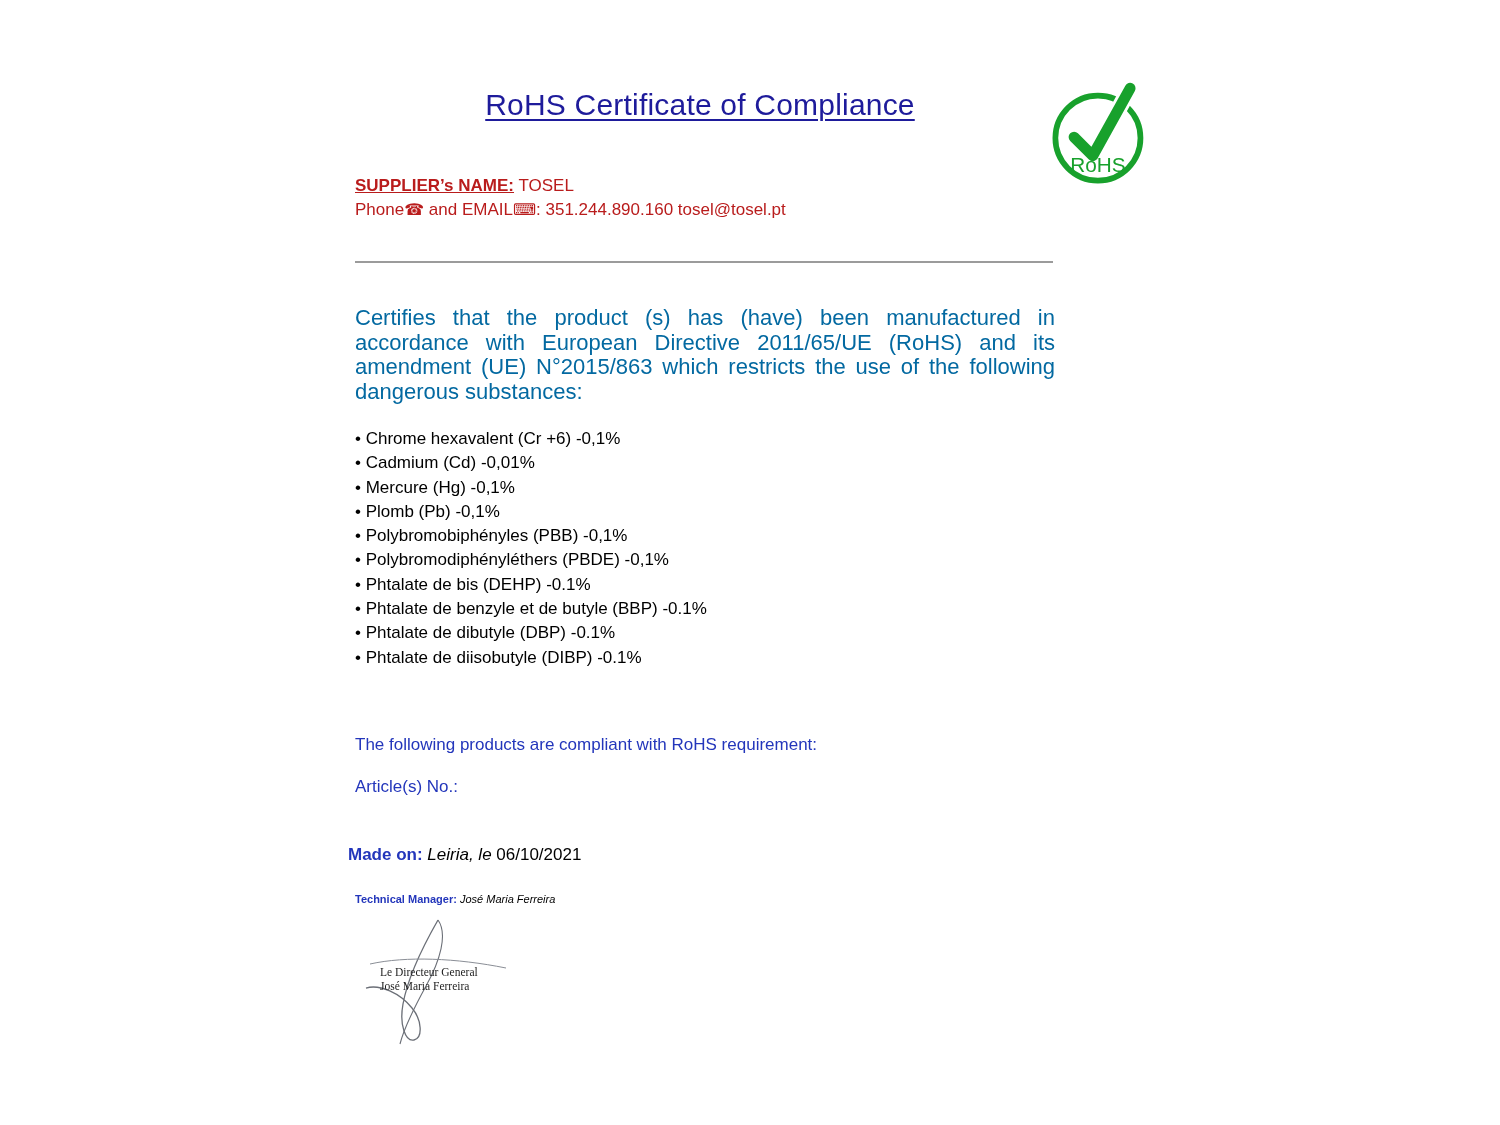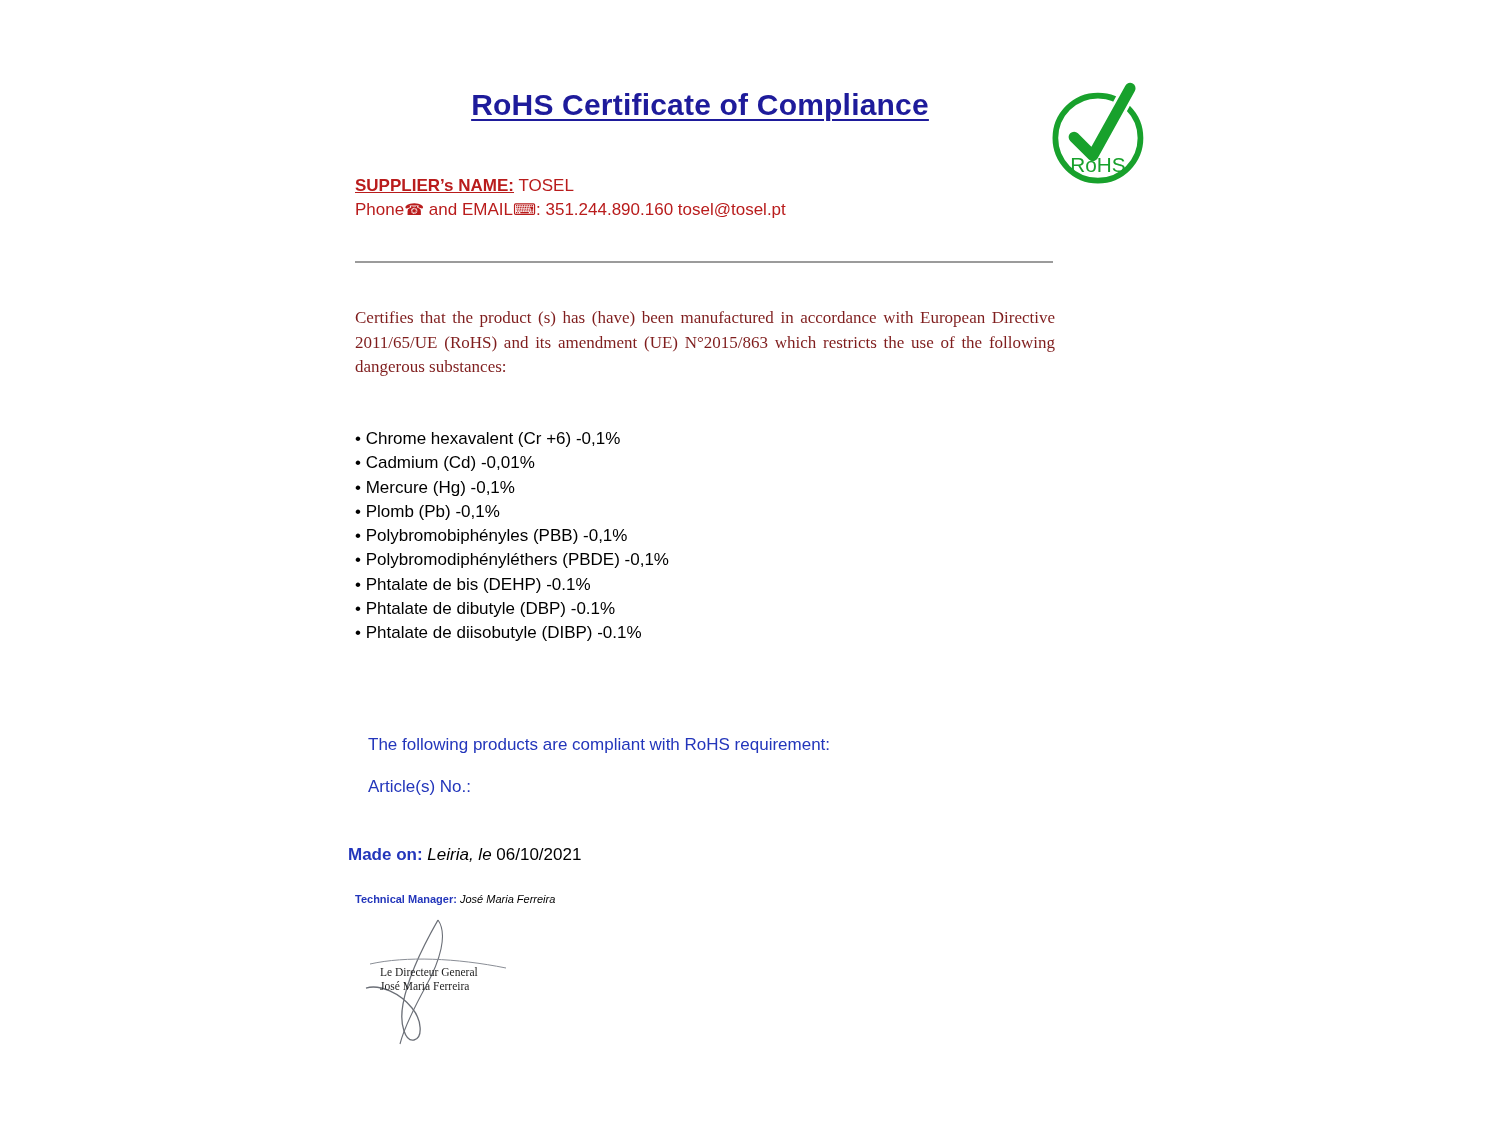--- a/index.html
+++ b/index.html
@@ -3,36 +3,36 @@
 <meta charset="utf-8">
 <style>
   * { margin:0; padding:0; box-sizing:border-box; }
   html,body { background:#ffffff; }
   .page {
     position:relative; width:1500px; height:1125px; background:#ffffff;
     font-family:"Liberation Sans", sans-serif; color:#000; overflow:hidden;
   }
   .title {
     position:absolute; left:340px; top:88px; width:720px; text-align:center;
-    font-size:30px; font-weight:bold; color:#1e1b9b;
+    font-size:30px; font-weight:normal; color:#1e1b9b;
     text-decoration:underline; text-decoration-thickness:2px; text-underline-offset:4px;
     letter-spacing:0.2px;
   }
   .logo { position:absolute; left:1048px; top:80px; width:104px; height:110px; }
   .supplier { position:absolute; left:355px; top:174px; font-size:17px; line-height:24px; color:#b91c1c; }
   .lbl-underline { font-weight:bold; text-decoration:underline; }
   .glyph { font-size:16px; }
   .divider { position:absolute; left:355px; top:261px; width:698px; border-top:2px solid #9b9b9b; }
   .certifies {
     position:absolute; left:355px; top:306px; width:700px;
-    font-size:17px; line-height:24.5px; color:#7f1d1d; text-align:justify;font-family:Liberation Serif, serif;
+    font-size:22px; line-height:24.5px; color:#0369a1; text-align:justify;
   }
   .substances { position:absolute; left:355px; top:427px; list-style:none; font-size:17px; line-height:24.3px; color:#000; }
   .substances li::before { content:"\2022\00a0"; }
-  .blue-line { color:#2336bb; font-size:17px; position:absolute; left:368px; }
+  .blue-line { color:#2336bb; font-size:17px; position:absolute; left:355px; }
   .following { top:735px; }
   .articles { top:777px; }
   .madeon { position:absolute; left:348px; top:845px; font-size:17px; }
   .techmgr { position:absolute; left:355px; top:893px; font-size:11px; }
   .b-blue { color:#2336bb; font-weight:bold; }
   .italic { font-style:italic; }
   .sig-svg { position:absolute; left:356px; top:916px; width:170px; height:140px; }
   .sig-caption {
     position:absolute; left:380px; top:966px; width:130px; text-align:left;
     font-family:"Liberation Serif", serif; font-size:11.5px; color:#1d1d1d; line-height:13.5px;
@@ -74,20 +74,21 @@
       <li>Mercure (Hg) -0,1%</li>
 
       <li>Plomb (Pb) -0,1%</li>
 
       <li>Polybromobiphényles (PBB) -0,1%</li>
 
       <li>Polybromodiphényléthers (PBDE) -0,1%</li>
 
       <li>Phtalate de bis (DEHP) -0.1%</li>
 
+      <li>Phtalate de benzyle et de butyle (BBP) -0.1%</li>
 
       <li>Phtalate de dibutyle (DBP) -0.1%</li>
 
       <li>Phtalate de diisobutyle (DIBP) -0.1%</li>
     </ul>
 
   <div class="blue-line following">The following products are compliant with RoHS requirement:</div>
 
   <div class="blue-line articles">Article(s) No.:</div>
 

